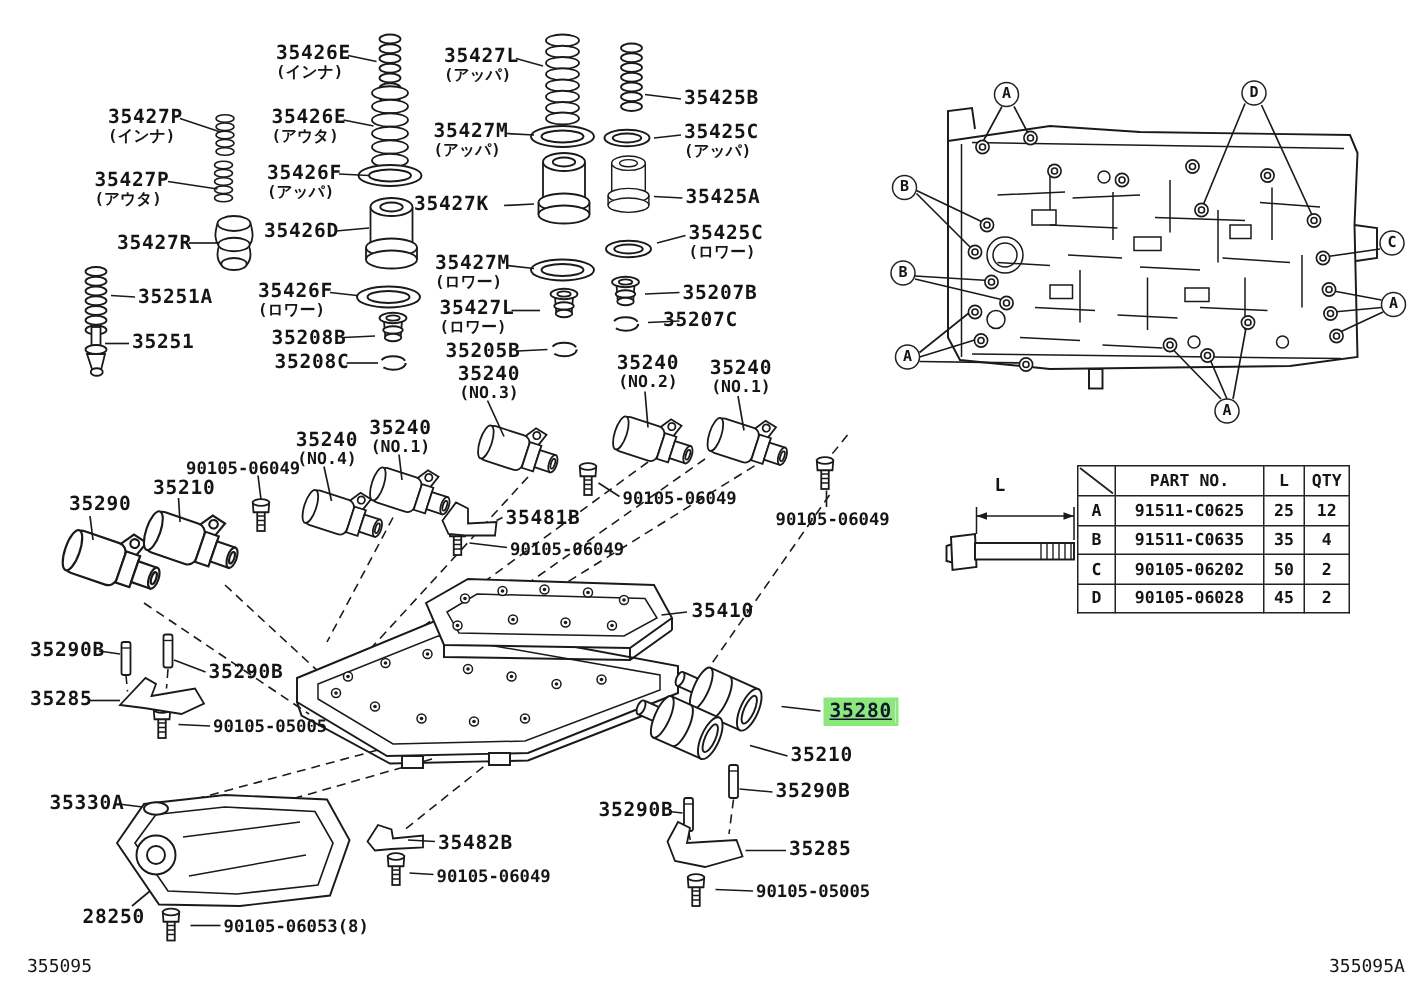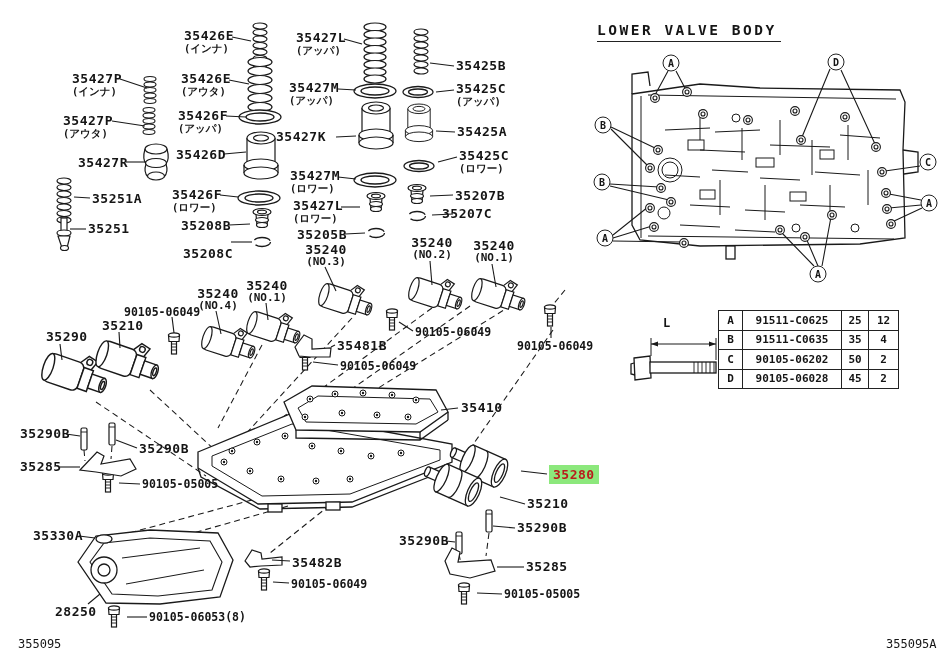--- a/index.html
+++ b/index.html
@@ -5,21 +5,21 @@
   * { box-sizing: border-box; }
   html,body { margin:0; padding:0; background:#fff; }
   body { width:950px; height:656px; font-family:"DejaVu Sans Mono", monospace; color:#151515; }
   .stage { position:relative; width:950px; height:656px; overflow:hidden; background:#fff; }
   svg.art { position:absolute; left:0; top:0; }
   .lbl { position:absolute; font-weight:bold; font-size:13px; line-height:13px; white-space:nowrap; letter-spacing:0.5px; }
   .lbl .sub { display:block; font-size:10.5px; line-height:12px; letter-spacing:0; }
   .lbl.sm { font-size:11.5px; letter-spacing:0; }
   .lbl.ctr { text-align:center; width:46px; }
   .lbl.ctr .sub { font-size:11px; }
-  .hl { background:#8ce87c; color:#b91c1c; padding:0 2px; box-shadow:0 0 0 2px #8ce87c; }
+  .hl { background:#8ce87c; color:#0f172a; padding:0 2px; box-shadow:0 0 0 2px #8ce87c;text-decoration:underline; }
   .title { position:absolute; left:597px; top:22px; font-size:14.5px; font-weight:bold; letter-spacing:2.5px; border-bottom:1.6px solid #222; padding:0 4px 3px 0; }
   .footer { position:absolute; font-size:12px; letter-spacing:0; }
   .callout { position:absolute; width:17px; height:17px; border:1.6px solid #222; border-radius:50%; background:#fff; display:flex; align-items:center; justify-content:center; font-size:10px; font-weight:bold; transform:translate(-50%,-50%); z-index:3; }
   .dim-l { position:absolute; left:663px; top:316px; font-size:12px; font-weight:bold; }
   table.qty { position:absolute; left:718px; top:310px; border-collapse:collapse; background:#fff; z-index:2; }
   table.qty th, table.qty td { border:1.6px solid #222; font-size:11px; font-weight:bold; text-align:center; padding:0; height:19.5px; font-family:"DejaVu Sans Mono", monospace; }
   td.corner { position:relative; padding:0; }
   td.corner svg { display:block; }
 </style>
 </head>
@@ -389,21 +389,20 @@
     <polygon points="634,358 650,356 651,378 635,380"></polygon>
     <path d="M634,363 L631,364 L631,374 L635,375" fill="none"></path>
     <rect x="650" y="362" width="66" height="11"></rect>
     <path d="M694,362 v11 M698,362 v11 M702,362 v11 M706,362 v11 M710,362 v11 M714,362 v11" stroke-width="0.9" fill="none"></path>
     <path d="M651,356 L651,338 M716,360 L716,338" stroke-width="1" fill="none"></path>
     <path d="M651,344 L716,344" stroke-width="1" fill="none"></path>
     <path d="M651,344 l7,-2.5 l0,5 Z M716,344 l-7,-2.5 l0,5 Z" fill="#1a1a1a" stroke="none"></path>
   </g>
 </svg>
 
-  <div class="title">LOWER VALVE BODY</div>
   <div class="footer" style="left:18px; top:637px;">355095</div>
   <div class="footer" style="left:886px; top:637px;">355095A</div>
 
   <div class="callout" style="left:671px; top:63px;">A</div>
   <div class="callout" style="left:836px; top:62px;">D</div>
   <div class="callout" style="left:603px; top:125px;">B</div>
   <div class="callout" style="left:602px; top:182px;">B</div>
   <div class="callout" style="left:928px; top:162px;">C</div>
   <div class="callout" style="left:929px; top:203px;">A</div>
   <div class="callout" style="left:605px; top:238px;">A</div>
@@ -414,21 +413,21 @@
   <div class="lbl" style="left:78px; top:156px;"><span>35427R</span></div>
   <div class="lbl" style="left:92px; top:192px;"><span>35251A</span></div>
   <div class="lbl" style="left:88px; top:222px;"><span>35251</span></div>
 
   <div class="lbl" style="left:184px; top:29px;"><span>35426E</span><span class="sub">(インナ)</span></div>
   <div class="lbl" style="left:181px; top:72px;"><span>35426E</span><span class="sub">(アウタ)</span></div>
   <div class="lbl" style="left:178px; top:109px;"><span>35426F</span><span class="sub">(アッパ)</span></div>
   <div class="lbl" style="left:176px; top:148px;"><span>35426D</span></div>
   <div class="lbl" style="left:172px; top:188px;"><span>35426F</span><span class="sub">(ロワー)</span></div>
   <div class="lbl" style="left:181px; top:219px;"><span>35208B</span></div>
-  <div class="lbl" style="left:183px; top:247px;"><span>35208C</span></div>
+  <div class="lbl" style="left:183px; top:235px;"><span>35208C</span></div>
 
   <div class="lbl" style="left:296px; top:31px;"><span>35427L</span><span class="sub">(アッパ)</span></div>
   <div class="lbl" style="left:289px; top:81px;"><span>35427M</span><span class="sub">(アッパ)</span></div>
   <div class="lbl" style="left:276px; top:130px;"><span>35427K</span></div>
   <div class="lbl" style="left:290px; top:169px;"><span>35427M</span><span class="sub">(ロワー)</span></div>
   <div class="lbl" style="left:293px; top:199px;"><span>35427L</span><span class="sub">(ロワー)</span></div>
   <div class="lbl" style="left:297px; top:228px;"><span>35205B</span></div>
 
   <div class="lbl" style="left:456px; top:59px;"><span>35425B</span></div>
   <div class="lbl" style="left:456px; top:82px;"><span>35425C</span><span class="sub">(アッパ)</span></div>
@@ -472,20 +471,30 @@
   <div class="dim-l">L</div>
 
   <table class="qty">
     <colgroup>
         <col style="width:24px">
         <col style="width:99px">
         <col style="width:27px">
         <col style="width:30px">
       </colgroup>
     <tbody>
+        <tr>
+      <td class="corner">
+            <svg width="24" height="19" viewBox="0 0 24 19">
+              <line x1="1" y1="1" x2="23" y2="18" stroke="#222" stroke-width="1.2"></line>
+            </svg>
+          </td>
+      <th>PART NO.</th>
+      <th>L</th>
+      <th>QTY</th>
+    </tr>
     <tr>
       <td>A</td>
       <td>91511-C0625</td>
       <td>25</td>
       <td>12</td>
     </tr>
     <tr>
       <td>B</td>
       <td>91511-C0635</td>
       <td>35</td>

